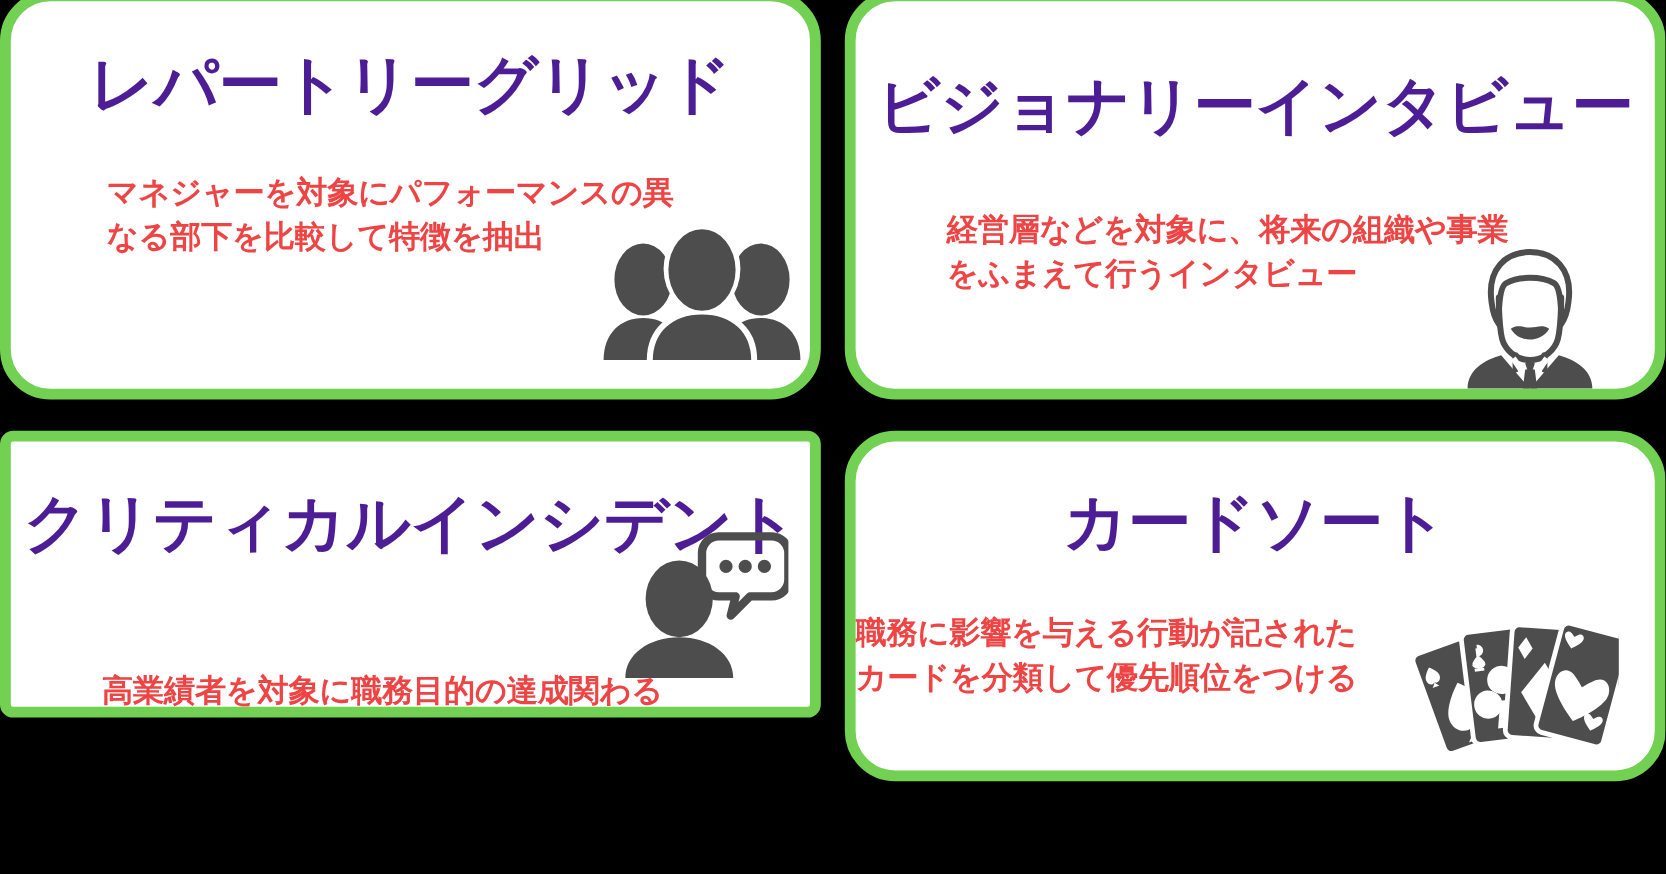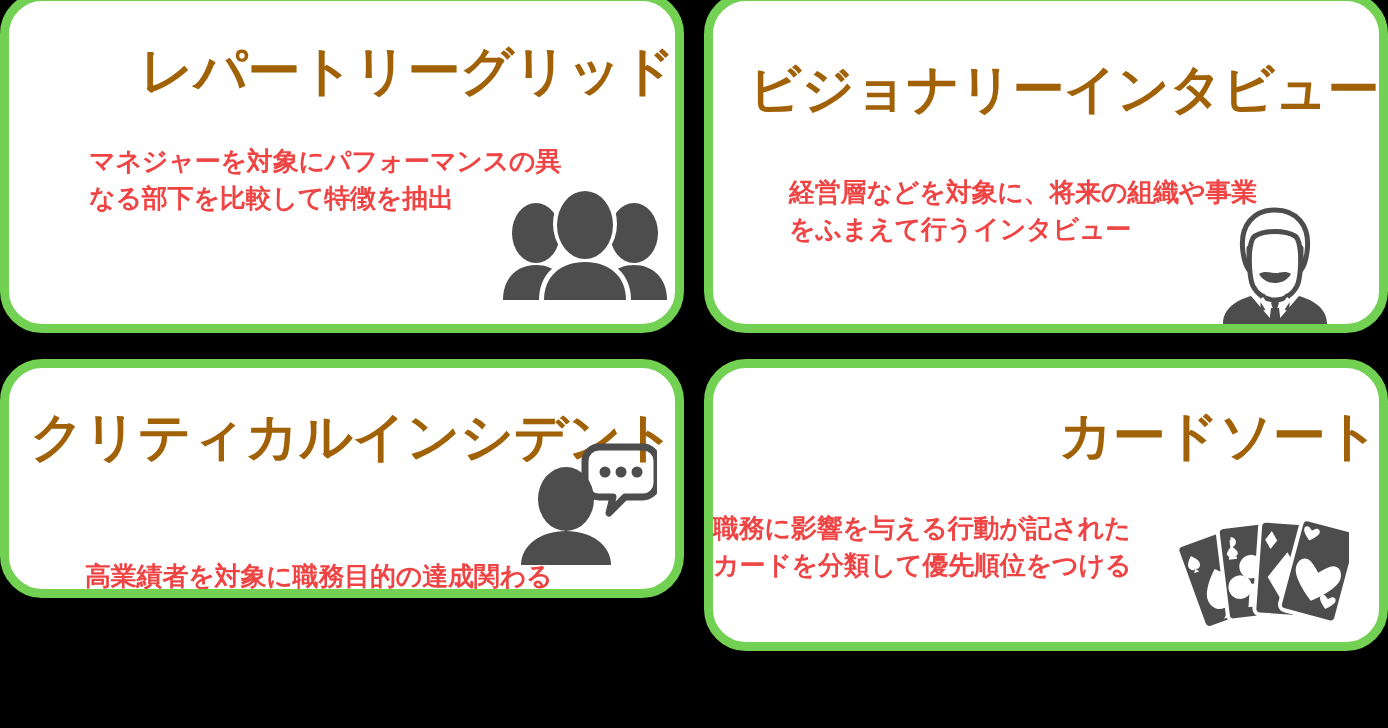--- a/index.html
+++ b/index.html
@@ -28,35 +28,35 @@
     background: #ffffff;
     border: 9px solid #72d152;
     border-radius: 42px;
     overflow: hidden;
   }
 
   
   .card.pos-0 { left: 0px;    top: -8px;  width: 684px; height: 341px; }
   .card.pos-1 { left: 704px;  top: -8px;  width: 684px; height: 341px; }
   
-  .card.pos-2 { left: 0px;    top: 359px; width: 684px; height: 239px; }
+  .card.pos-2 { left: 0px;    top: 359px; width: 684px; height: 239px; border-radius: 11px; }
   .card.pos-3 { left: 704px;  top: 359px; width: 684px; height: 292px; }
 
   .card-inner {
     position: relative;
     width: 100%;
     height: 100%;
   }
 
   .card-title {
     position: absolute;
     left: 0;
     right: 0;
-    text-align: right;
-    color: #a16207;
+    text-align: center;
+    color: #4c1d95;
     font-weight: bold;
     letter-spacing: -0.5px;
     line-height: 1.05;
     white-space: nowrap;
   }
 
   .pos-0 .card-title { top: 42px;  font-size: 53px; }
   .pos-1 .card-title { top: 50px;  font-size: 52px; margin-top: 11px; }
   .pos-2 .card-title { top: 41px;  font-size: 53px; }
   .pos-3 .card-title { top: 40px;  font-size: 53px; }

